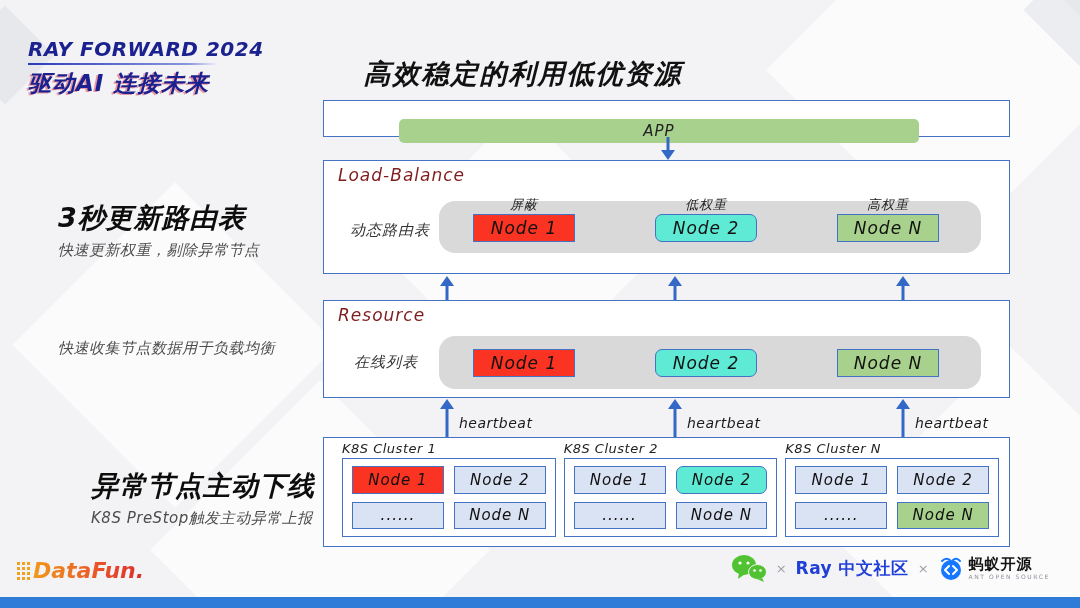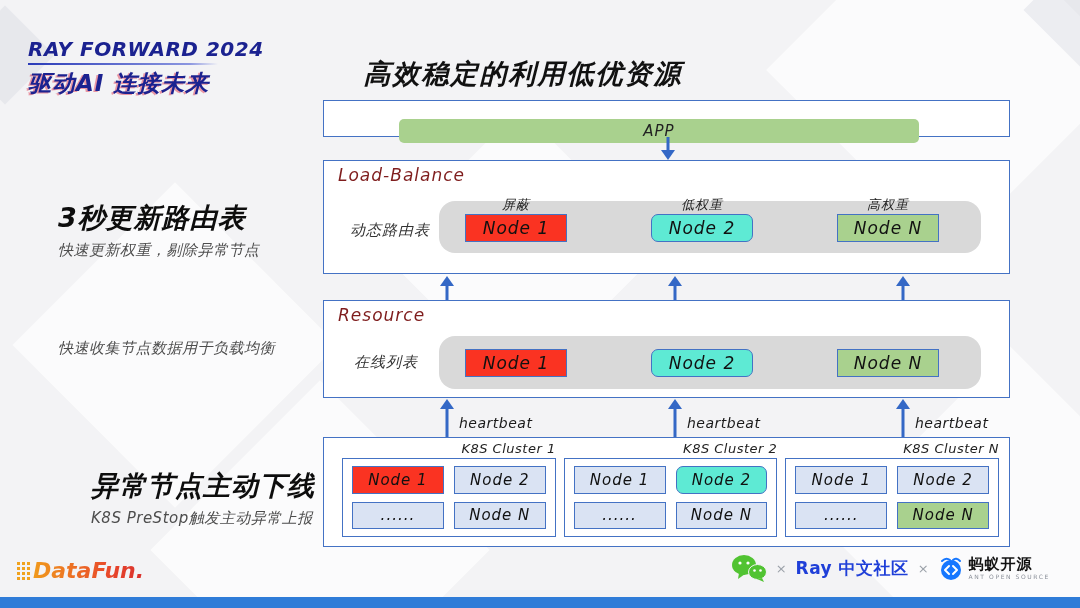--- a/index.html
+++ b/index.html
@@ -61,21 +61,21 @@
   }
   .chip.red    { background:#fa3322; }
   .chip.orange { background:#5eead4;border-radius:7px; }
   .chip.green  { background:#a9d18e; }
   .chip.blue   { background:#dae3f3; }
   .chip-tag {
     position:absolute; top:-19px; left:50%; transform:translateX(-50%);
     font-size:13px; font-style:italic; color:#222; white-space:nowrap;
   }
   .chips-row {
-    position:absolute; top:13px; left:4px; right:0;
+    position:absolute; top:13px; left:12px; right:0;
     display:flex; justify-content:space-between; padding:0 42px 0 22px;
   }
 
   
   .app-box { top:100px; height:37px; }
   .app-bar {
     position:absolute; left:75px; right:90px; top:18px; height:24px;
     background:#a9d18e; border-radius:5px;
     display:flex; align-items:center; justify-content:center;
     font-size:15px; font-style:italic; color:#222; letter-spacing:1px;
@@ -100,21 +100,21 @@
     letter-spacing:.5px;
   }
 
   
   .cluster-outer {
     top:437px; height:110px;
     display:flex; gap:8px; padding:3px 10px 9px 18px;
   }
   .cluster { flex:1; display:flex; flex-direction:column; }
   .cluster-name {
-    text-align:right; font-size:13px; font-style:italic; color:#222;
+    text-align:left; font-size:13px; font-style:italic; color:#222;
     letter-spacing:.5px; height:17px;
   }
   .cluster-box {
     flex:1; border:1.6px solid #4472c4; background:#fff;
     display:grid; grid-template-columns:1fr 1fr; gap:8px 10px; padding:7px 9px;
   }
   .cluster-box .chip { width:auto; height:auto; font-size:15px; }
 
   
   .note { position:absolute; left:58px; }

